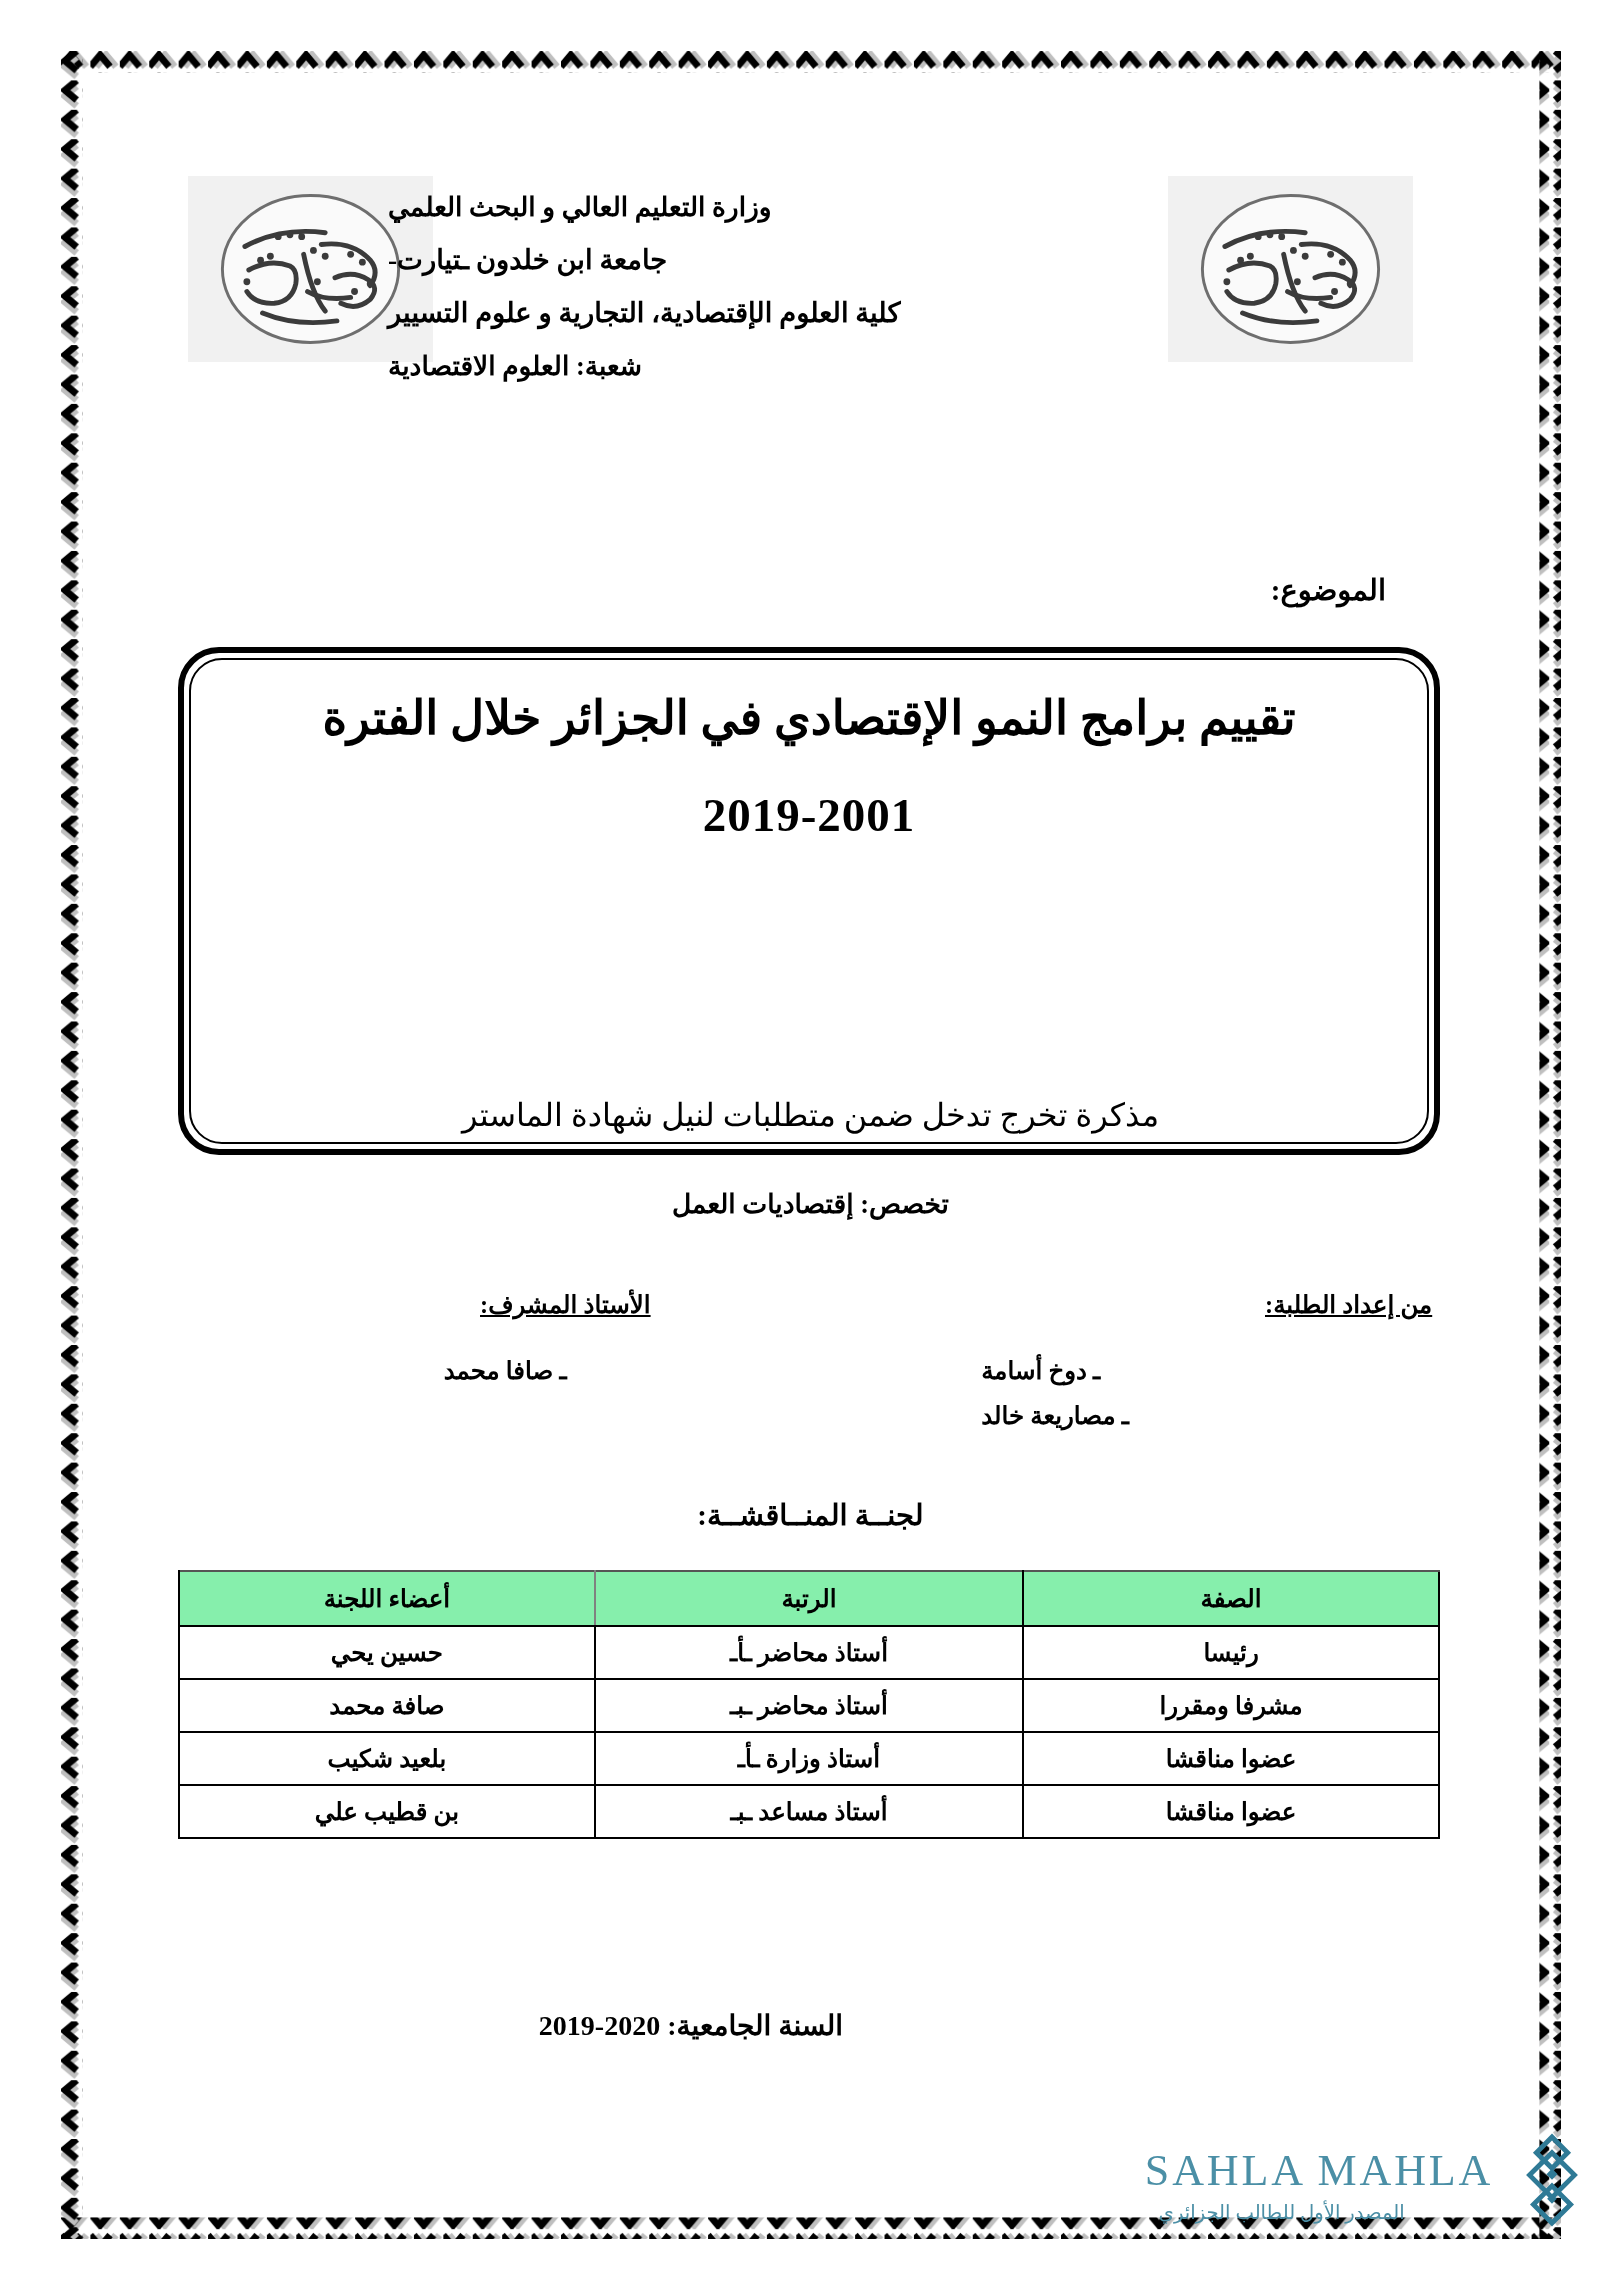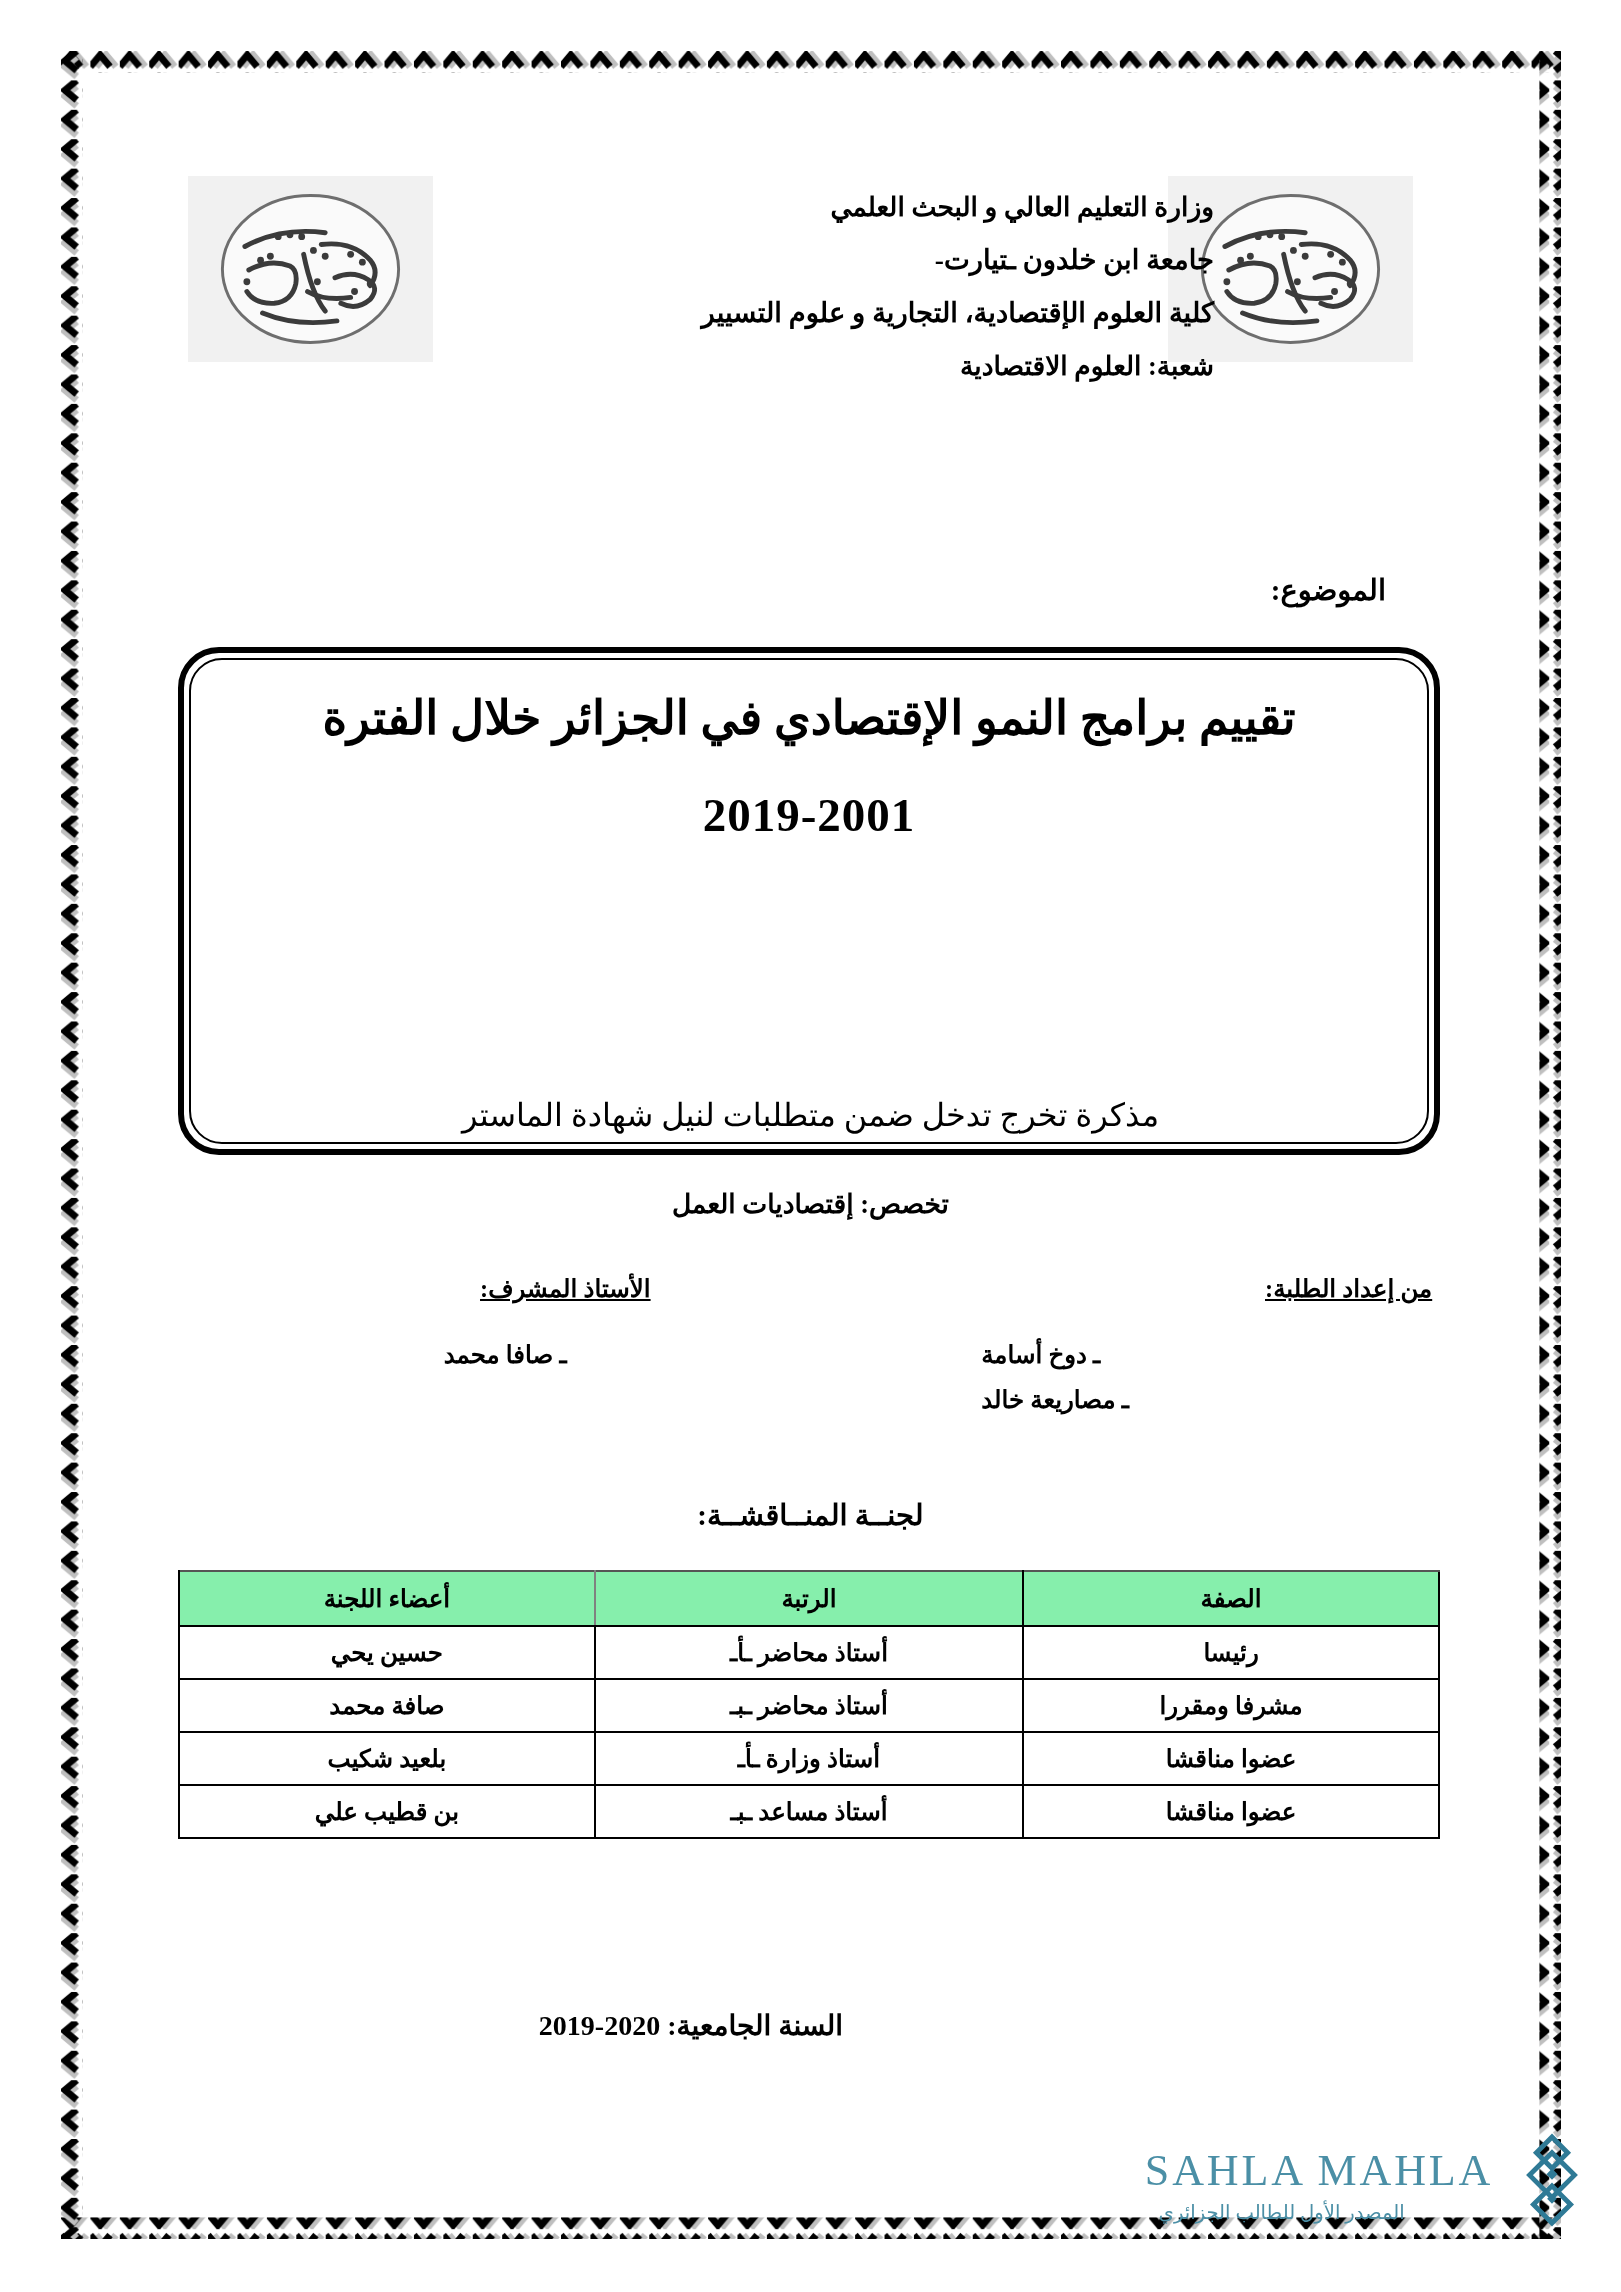--- a/index.html
+++ b/index.html
@@ -49,24 +49,24 @@
     width: 245px;
     height: 186px;
     background: #f1f1f1;
   }
   .seal.left  { left: 188px; }
   .seal.right { left: 1168px; }
   .seal svg { display:block; width:100%; height:100%; }
 
   .header-lines {
     position: absolute;
-    left: 430px;
+    left: 388px;
     top: 181px;
     width: 784px;
-    text-align: right;
+    text-align: left;
     font-weight: bold;
     font-size: 26.5px;
     line-height: 53px;
     letter-spacing: 0.2px;
   }
   .header-lines div { white-space: nowrap; }
   .hl-1 { font-size: 26.5px; }
   .hl-2 { font-size: 27.4px; }
   .hl-3 { font-size: 27.4px; }
   .hl-4 { font-size: 26.5px; }
@@ -141,21 +141,21 @@
   
   .people {
     position: absolute;
     left: 178px;
     top: 1274px;
     width: 1262px;
     height: 186px;
   }
   .people .col {
     position: absolute;
-    top: 0;
+    top: 16px;
     width: 451px;
   }
   .people .col.students  { right: 7.8px;  text-align: right; }
   .people .col.supervisor{ left: 21.6px;  text-align: left;  }
   .col-heading {
     font-size: 24.5px;
     font-weight: bold;
     text-decoration: underline;
     margin-bottom: 29px;
     white-space: nowrap;

